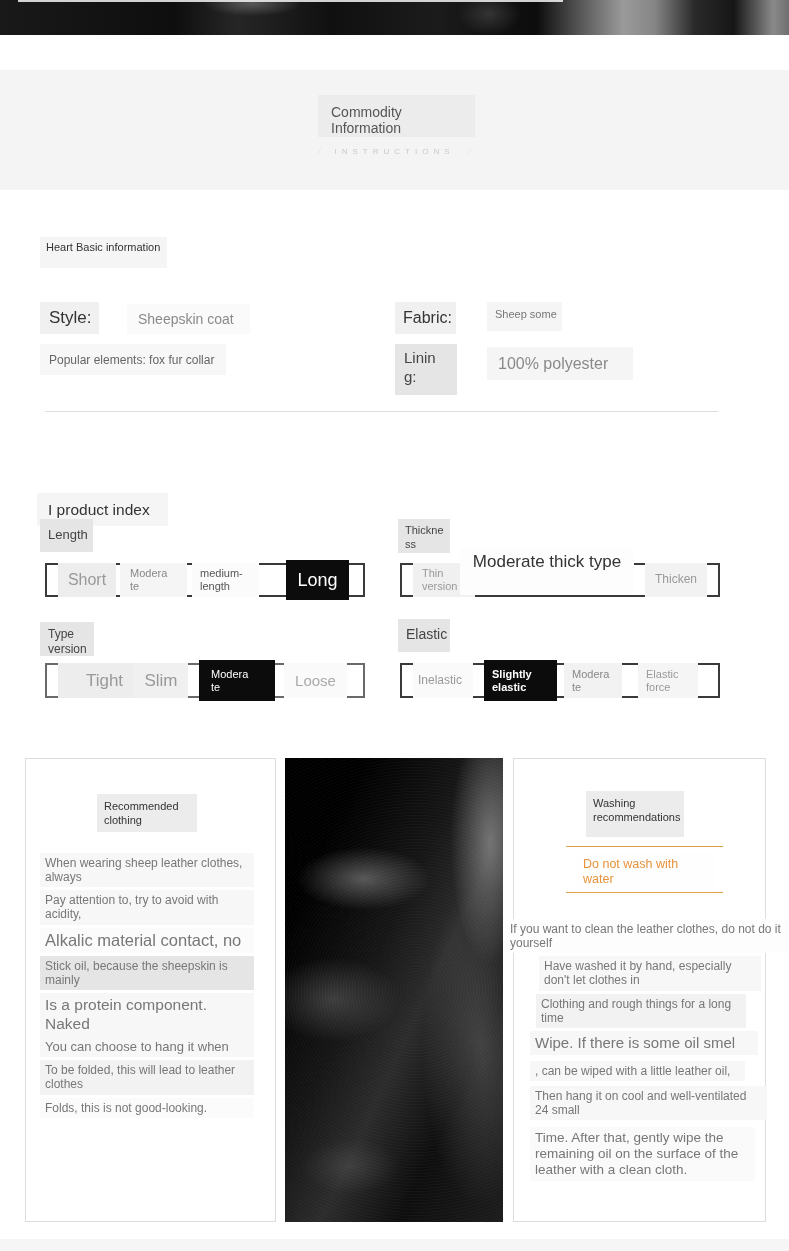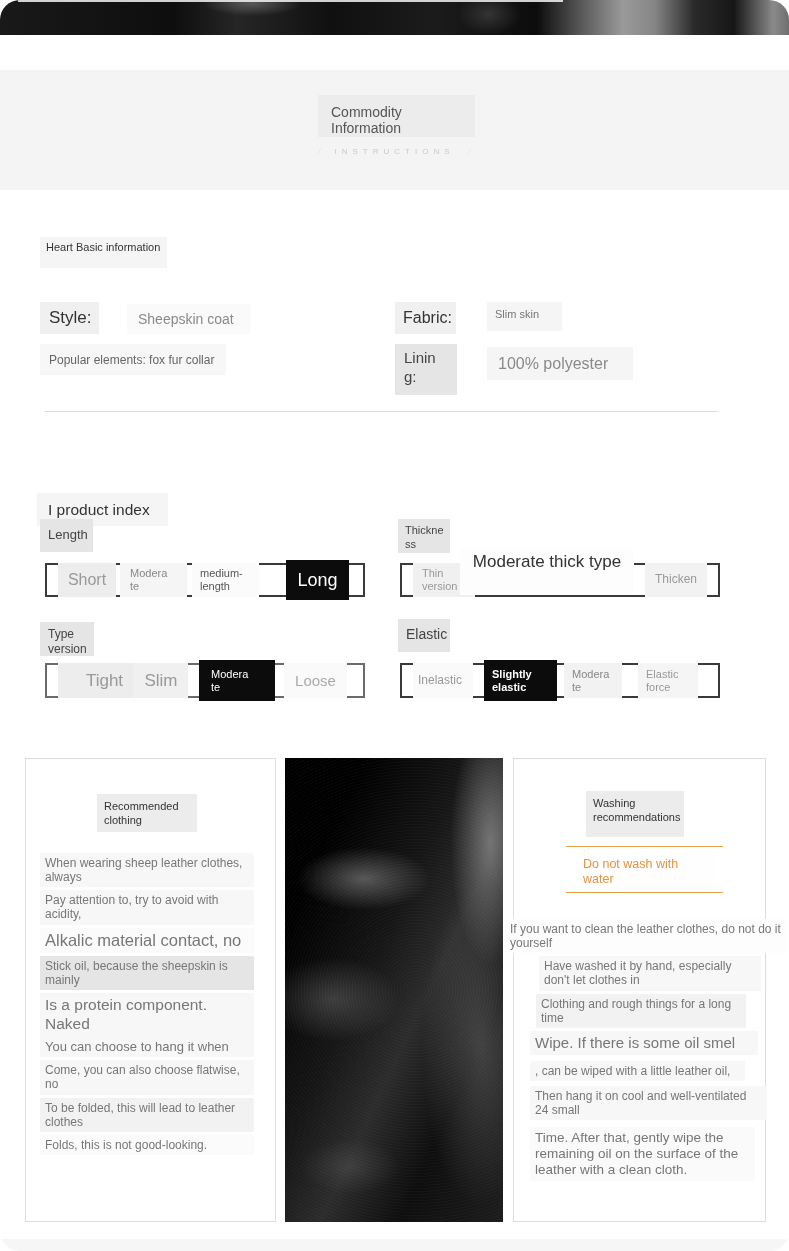--- a/index.html
+++ b/index.html
@@ -1,18 +1,18 @@
 <!DOCTYPE html>
 <html><head>
 <meta charset="utf-8">
 <style>
   html,body{margin:0;padding:0;background:#fff;}
   *{box-sizing:border-box;}
   .page{position:relative;width:789px;height:1251px;background:#fff;overflow:hidden;
-        font-family:"Liberation Sans",sans-serif;color:#333;border-radius:20px;}
+        font-family:"Liberation Sans",sans-serif;color:#333;}
   .abs{position:absolute;}
 
   
   .hero{left:0;top:0;width:789px;height:35px;
     background:
       radial-gradient(ellipse 70px 18px at 32% 10%, rgba(190,190,190,.35), rgba(0,0,0,0) 70%),
       radial-gradient(ellipse 45px 30px at 62% 40%, rgba(150,150,150,.25), rgba(0,0,0,0) 70%),
       linear-gradient(90deg,#191919 0%,#0e0e0e 22%,#262626 30%,#101010 42%,#1b1b1b 55%,#0c0c0c 68%,#5d5d5d 74%,#9a9a9a 79%,#858585 83%,#2a2a2a 88%,#161616 93%,#8a8a8a 98%,#6f6f6f 100%);}
   .hero::before{content:"";position:absolute;left:18px;top:0;width:545px;height:2px;
     background:rgba(245,245,245,.85);}
@@ -140,21 +140,21 @@
   <div class="abs band">
     <div class="band-title">Commodity Information</div>
     <div class="band-sub"><span class="deco">/</span><span>INSTRUCTIONS</span><span class="deco">/</span></div>
   </div>
 
   <div class="abs h-basic">Heart Basic information</div>
 
   <div class="abs lbl style-lbl">Style:</div>
   <div class="abs val style-val">Sheepskin coat</div>
   <div class="abs lbl fabric-lbl">Fabric:</div>
-  <div class="abs val fabric-val">Slim skin</div>
+  <div class="abs val fabric-val">Sheep some</div>
   <div class="abs popular">Popular elements: fox fur collar</div>
   <div class="abs grp-lbl lining-lbl">Lining:</div>
   <div class="abs val lining-val">100% polyester</div>
 
   <div class="abs divider"></div>
 
   <div class="abs h-index">I product index</div>
 
   <div class="abs grp-lbl len-lbl">Length</div>
   <div class="abs bar len-bar">
@@ -189,21 +189,20 @@
 
   <div class="card card-l">
     <div class="card-title ct-l">Recommended clothing</div>
     <div class="paras-l">
       <p class="sm">When wearing sheep leather clothes, always</p>
       <p class="sm">Pay attention to, try to avoid with acidity,</p>
       <p class="lg1">Alkalic material contact, no</p>
       <p class="sm bg2">Stick oil, because the sheepskin is mainly</p>
       <p class="lg2">Is a protein component. Naked</p>
       <p class="md1">You can choose to hang it when</p>
-      <p class="sm">Come, you can also choose flatwise, no</p>
       <p class="sm bg3">To be folded, this will lead to leather clothes</p>
       <p class="sm bg4">Folds, this is not good-looking.</p>
     </div>
   </div>
 
   <div class="abs photo"></div>
 
   <div class="card card-r">
     <div class="card-title ct-r">Washing recommendations</div>
     <div class="oline ol1"></div>

